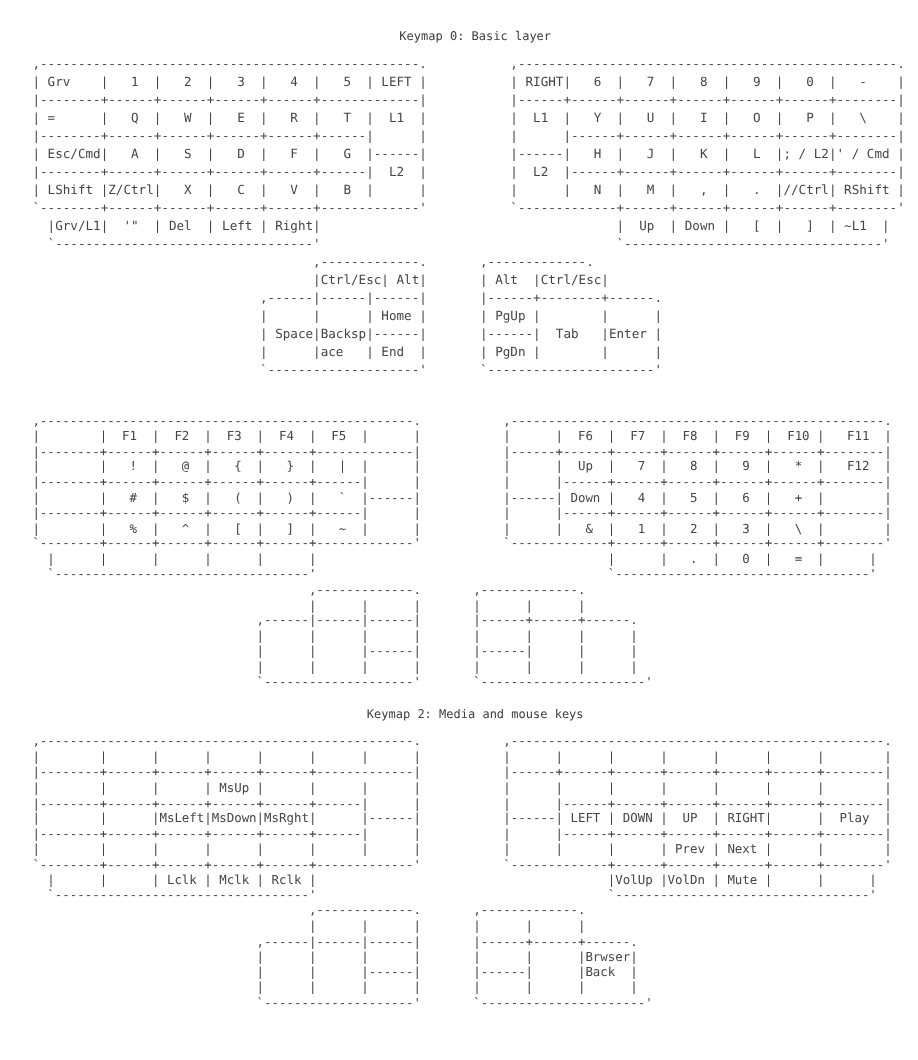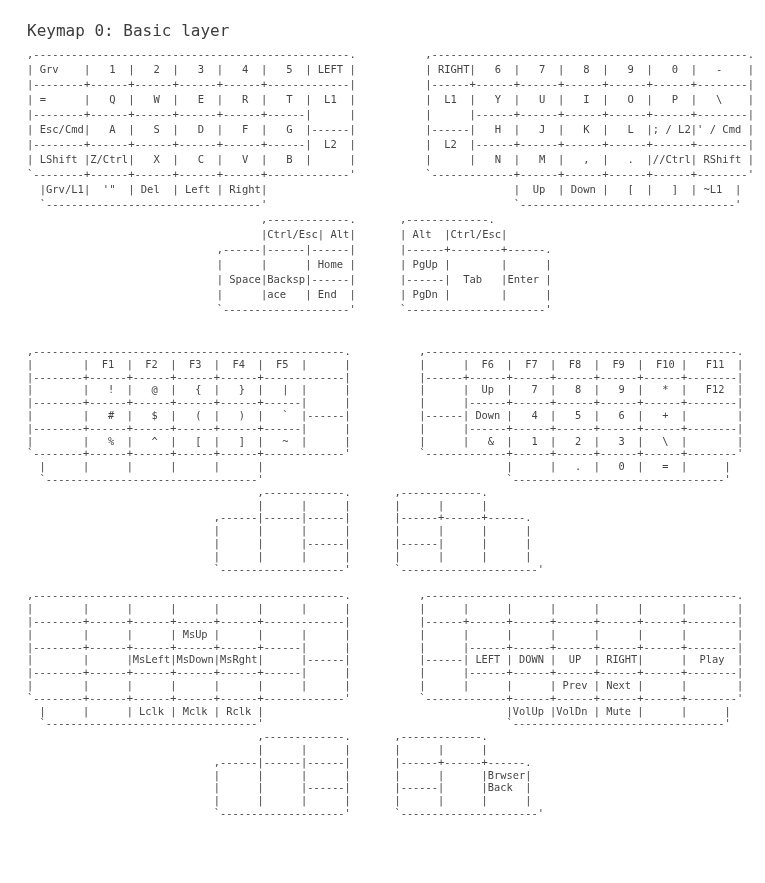--- a/index.html
+++ b/index.html
@@ -11,24 +11,25 @@
     width: 765px;
     height: 883px;
     overflow: hidden;
     font-family: "DejaVu Sans Mono", "Liberation Mono", monospace;
   }
   .page {
     padding: 24px 0 0 27px;
     color: #404040;
   }
   .kм-title {
-    font-size: 16px;
+    font-size: 10px;
     line-height: 13px;
     white-space: pre;
     color: #3d3d3d;
+    text-align: center;
   }
   pre.art {
     margin: 0;
     white-space: pre;
     color: #454545;
   }
   pre.k0 {
     font-size: 10.5px;
     line-height: 15px;
     margin-top: 10px;
@@ -88,20 +89,21 @@
                                      ,-------------.       ,-------------.
                                      |      |      |       |      |      |
                               ,------|------|------|       |------+------+------.
                               |      |      |      |       |      |      |      |
                               |      |      |------|       |------|      |      |
                               |      |      |      |       |      |      |      |
                               `--------------------'       `----------------------'</pre>
   </div>
 
   <div>
+    <div class="kм-title">Keymap 2: Media and mouse keys</div>
     <pre class="art k2">,--------------------------------------------------.           ,--------------------------------------------------.
 |        |      |      |      |      |      |      |           |      |      |      |      |      |      |        |
 |--------+------+------+------+------+-------------|           |------+------+------+------+------+------+--------|
 |        |      |      | MsUp |      |      |      |           |      |      |      |      |      |      |        |
 |--------+------+------+------+------+------|      |           |      |------+------+------+------+------+--------|
 |        |      |MsLeft|MsDown|MsRght|      |------|           |------| LEFT | DOWN |  UP  | RIGHT|      |  Play  |
 |--------+------+------+------+------+------|      |           |      |------+------+------+------+------+--------|
 |        |      |      |      |      |      |      |           |      |      |      | Prev | Next |      |        |
 `--------+------+------+------+------+-------------'           `-------------+------+------+------+------+--------'
   |      |      | Lclk | Mclk | Rclk |                                       |VolUp |VolDn | Mute |      |      |

